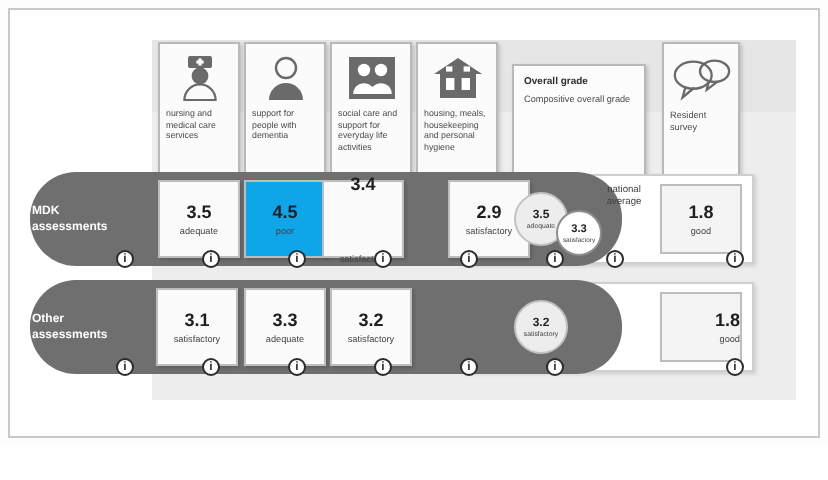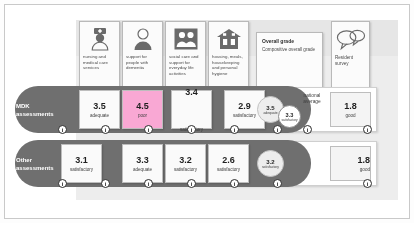--- a/index.html
+++ b/index.html
@@ -125,21 +125,21 @@
   .cell {
     position: absolute;
     width: 41px; height: 39px;
     background: #ededed;
     border: 1px solid #bdbdbd;
     display: flex; flex-direction: column;
     align-items: center; justify-content: center;
     box-shadow: 1px 1px 1.5px rgba(0,0,0,0.16);
   }
   .cell.white { background: #fafafa; }
-  .cell.dark  { background: #f9a8d4; }
+  .cell.dark  { background: #0ea5e9; }
   .cell .val { font-size: 9px; font-weight: bold; color: #1f1f1f; }
   .cell .gr  { font-size: 4.6px; color: #3f3f3f; margin-top: 2px; }
 
   
   .survey-cell {
     position: absolute;
     width: 41px; height: 35px;
     background: #f4f4f4;
     border: 1px solid #bdbdbd;
     display: flex; flex-direction: column;
@@ -271,21 +271,21 @@
   <div class="row-label r1">MDK assessments</div>
 
   <div class="cell white" style="left:79px; top:90px;">
     <div class="val">3.5</div>
     <div class="gr">adequate</div>
   </div>
   <div class="cell dark" style="left:122px; top:90px;">
     <div class="val">4.5</div>
     <div class="gr">poor</div>
   </div>
-  <div class="cell white" style="left:171px; top:90px;gap:28px;">
+  <div class="cell white" style="left:161px; top:90px;gap:28px;">
     <div class="val">3.4</div>
     <div class="gr">satisfactory</div>
   </div>
   <div class="cell white" style="left:224px; top:90px;">
     <div class="val">2.9</div>
     <div class="gr">satisfactory</div>
   </div>
 
   <div class="circ grey" style="left:257px; top:96px;">
     <div class="val">3.5</div>
@@ -308,34 +308,30 @@
   <div class="info" style="left:187px; top:125px;">i</div>
   <div class="info" style="left:230px; top:125px;">i</div>
   <div class="info" style="left:273px; top:125px;">i</div>
   <div class="info" style="left:303px; top:125px;">i</div>
   <div class="info" style="left:363px; top:125px;">i</div>
 
   <div class="white-tray r2"></div>
   <div class="row-pill r2"></div>
   <div class="row-label r2">Other assessments</div>
 
-  <div class="cell white" style="left:61px; top:144px;text-align:center;">
+  <div class="cell white" style="left:78px; top:144px;text-align:center;">
     <div class="val">3.1</div>
     <div class="gr">satisfactory</div>
   </div>
   <div class="cell white" style="left:122px; top:144px;">
     <div class="val">3.3</div>
     <div class="gr">adequate</div>
   </div>
   <div class="cell white" style="left:165px; top:144px;">
     <div class="val">3.2</div>
-    <div class="gr">satisfactory</div>
-  </div>
-  <div class="cell white" style="left:208px; top:144px;">
-    <div class="val">2.6</div>
     <div class="gr">satisfactory</div>
   </div>
 
   <div class="circ grey" style="left:257px; top:150px;">
     <div class="val">3.2</div>
     <div class="gr">satisfactory</div>
   </div>
 
   <div class="survey-cell" style="left:330px; top:146px;align-items:flex-end;">
     <div class="val">1.8</div>

